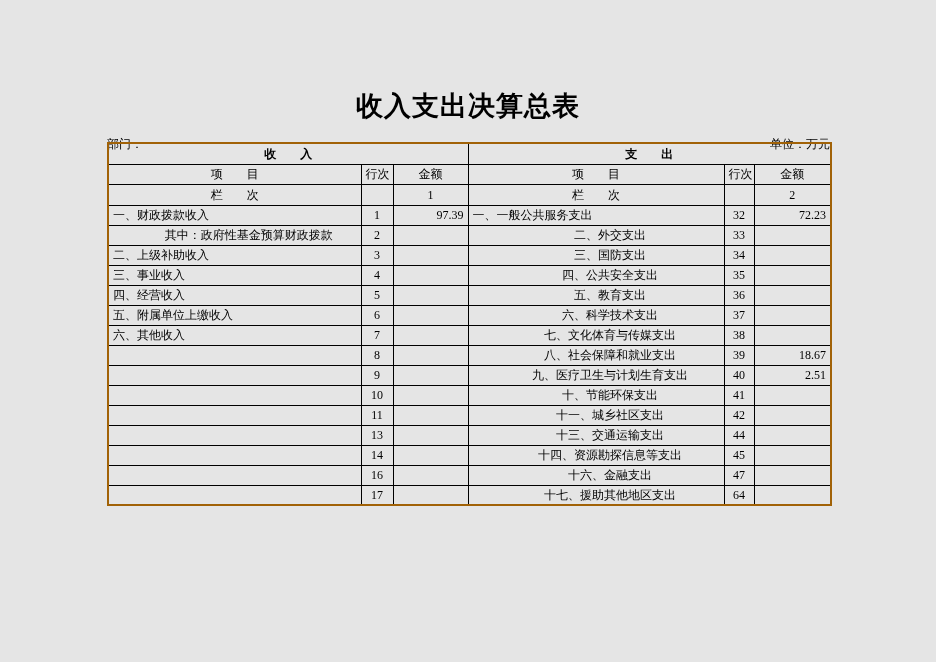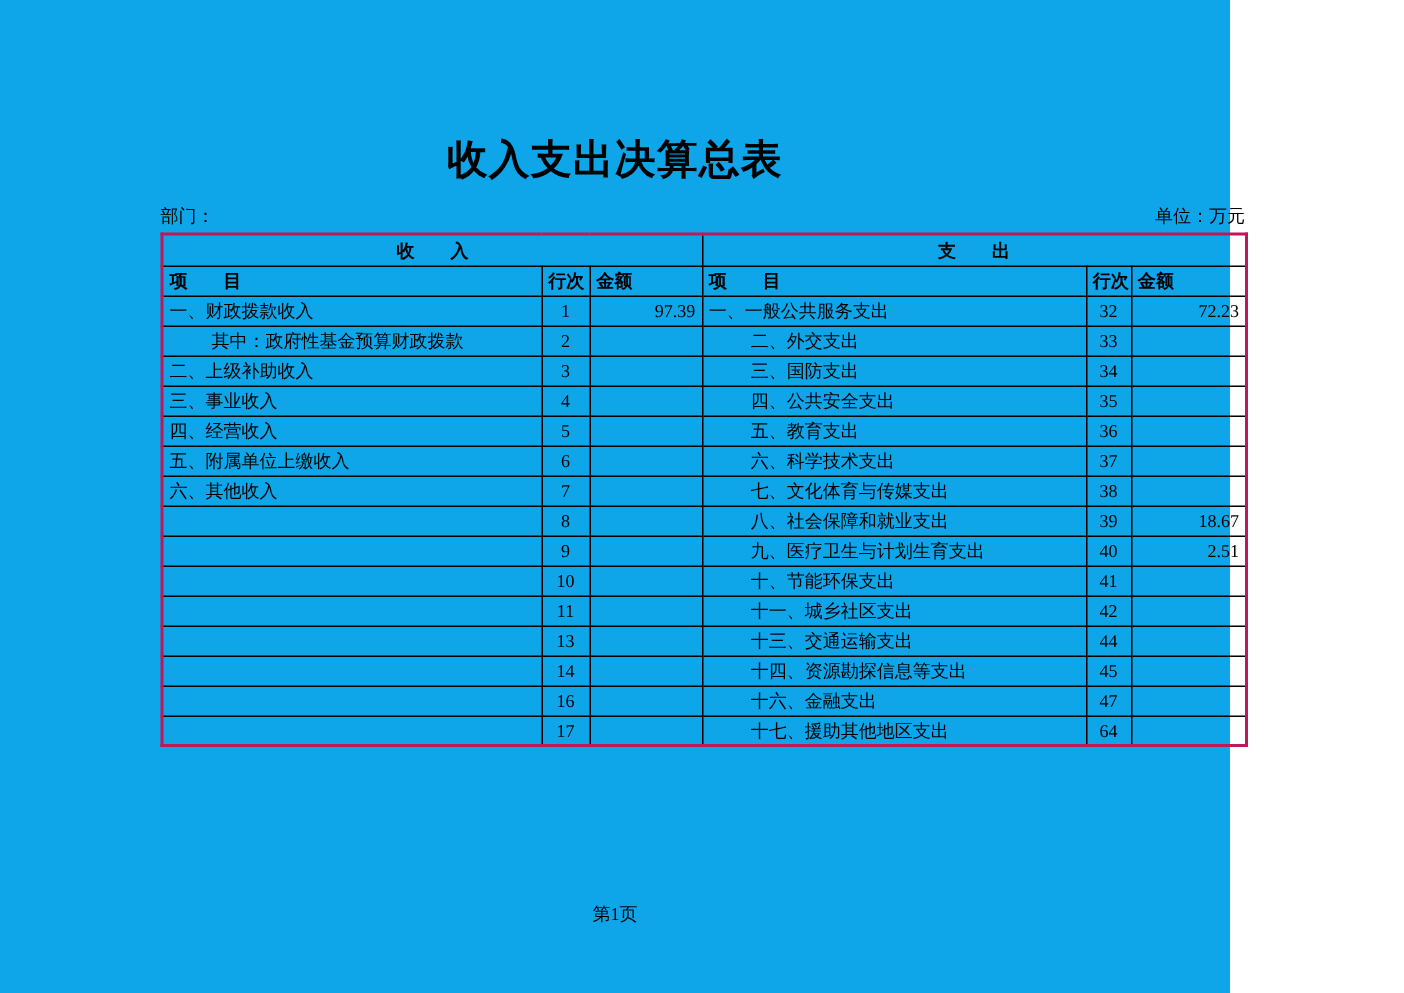--- a/index.html
+++ b/index.html
@@ -4,21 +4,21 @@
 <style>
   * { margin: 0; padding: 0; box-sizing: border-box; }
   html, body {
     width: 936px; height: 662px;
     background: #ffffff;
     color: #000000;
     font-family: "Liberation Serif", "DejaVu Serif", serif;
     overflow: hidden;
     position: relative;
   }
-  .page { position: absolute; top: 0; left: 0; width: 820px; height: 662px; background: #0ea5e9; }
+  .page { position: absolute; top: 0; left: 0; width: 936px; height: 662px; background: #e5e5e5; }
 
   .title {
     position: absolute;
     top: 88px; left: 0; width: 100%;
     text-align: center;
     font-size: 27px;
     font-weight: bold;
     letter-spacing: 1px;
   }
 
@@ -26,43 +26,43 @@
     position: absolute;
     top: 137px; left: 107px; width: 723px;
     display: flex;
     justify-content: space-between;
     font-size: 12px;
     line-height: 14px;
   }
 
   table.main-table {
     position: absolute;
-    top: 155px; left: 107px;
+    top: 142px; left: 107px;
     width: 723px;
     border-collapse: collapse;
     table-layout: fixed;
     font-size: 12px;
-    border: 2px solid #be185d;
+    border: 2px solid #a16207;
   }
   table.main-table th,
   table.main-table td {
     border: 1px solid #000;
     height: 20px;
     line-height: 14px;
     vertical-align: middle;
     white-space: nowrap;
     overflow: hidden;
     padding: 0 4px;
   }
   tr.h1 th { height: 21px; font-weight: bold; text-align: center; }
-  tr.h2 th { height: 20px; font-weight: bold; text-align: left; margin-left: 48px; }
+  tr.h2 th { height: 20px; font-weight: normal; text-align: center; margin-left: 48px; }
   tr.h3 td { height: 21px; font-weight: normal; text-align: center; }
 
   td.c-item { text-align: left; padding-left: 5px; }
-  td.c-item.indent { padding-left: 32px; }
+  td.c-item.indent { padding-left: 32px; text-align: center; }
   td.c-line { text-align: center; }
   td.c-amt  { text-align: right; padding-right: 8px; margin-left: 38px; }
 
   .footer {
     position: absolute;
     top: 601px; left: 0; width: 100%;
     text-align: center;
     font-size: 12px;
   }
 </style>
@@ -93,20 +93,28 @@
         <th colspan="3">支　　出</th>
       </tr>
       <tr class="h2">
         <th>项　　目</th>
         <th>行次</th>
         <th>金额</th>
         <th>项　　目</th>
         <th>行次</th>
         <th>金额</th>
       </tr>
+      <tr class="h3">
+        <td>栏　　次</td>
+        <td></td>
+        <td>1</td>
+        <td>栏　　次</td>
+        <td></td>
+        <td>2</td>
+      </tr>
     </thead>
     <tbody id="table-body">
         <tr>
           <td class="c-item">一、财政拨款收入</td>
           <td class="c-line">1</td>
           <td class="c-amt">97.39</td>
           <td class="c-item">一、一般公共服务支出</td>
           <td class="c-line">32</td>
           <td class="c-amt">72.23</td>
         </tr>
@@ -218,15 +226,14 @@
           <td class="c-item"></td>
           <td class="c-line">17</td>
           <td class="c-amt"></td>
           <td class="c-item indent">十七、援助其他地区支出</td>
           <td class="c-line">64</td>
           <td class="c-amt"></td>
         </tr>
       </tbody>
   </table>
 
-  <div class="footer">第1页</div>
 
 </div>
 
 </body></html>

